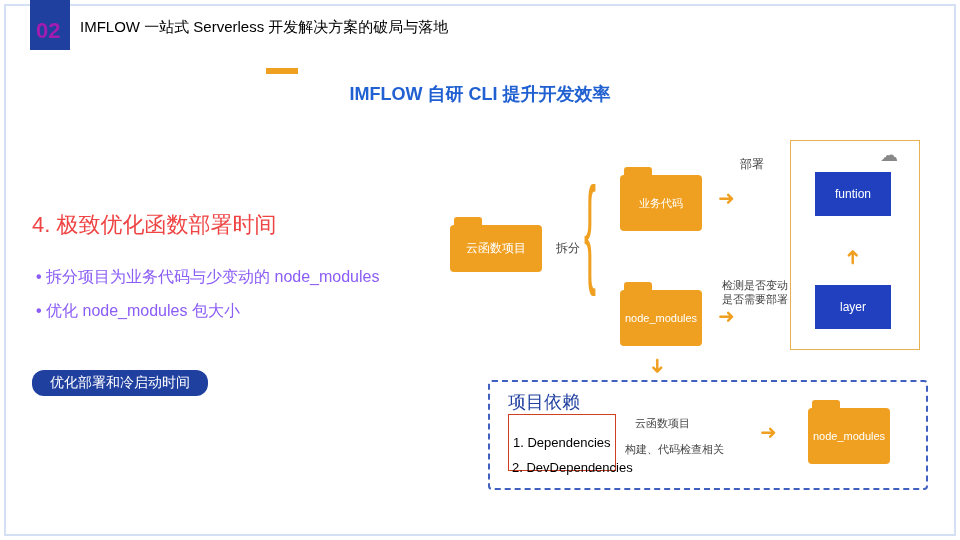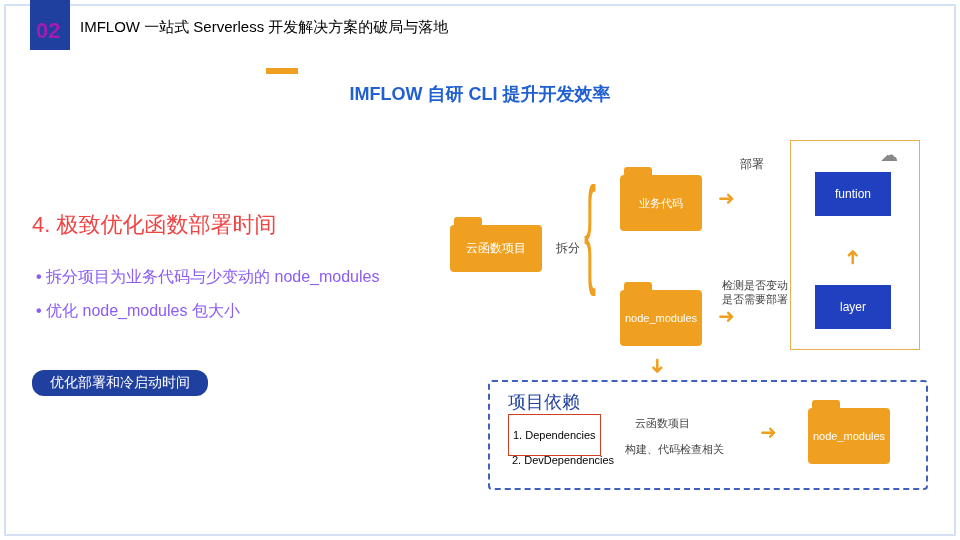--- a/index.html
+++ b/index.html
@@ -18,21 +18,21 @@
 .diagram{position:absolute;top:140px;left:450px;width:490px;height:380px}
 .folder{position:absolute;width:82px;height:56px;background:#f0a020;border-radius:4px;display:flex;align-items:center;justify-content:center;color:#fff;font-size:11px;text-align:center;padding:4px}
 .folder:before{content:"";position:absolute;top:-8px;left:4px;width:28px;height:10px;background:#f0a020;border-radius:3px 3px 0 0}
 .folder.big{width:92px;height:47px;font-size:12px}
 .bluebox{position:absolute;width:76px;height:44px;background:#2040c0;color:#fff;display:flex;align-items:center;justify-content:center;font-size:12px}
 .outerbox{position:absolute;border:1px solid #e8b050}
 .dashbox{position:absolute;border:2px dashed #4060c0;border-radius:4px}
 .lbl{position:absolute;font-size:12px;color:#444}
 .arrow{position:absolute;color:#f0a020;font-size:20px}
 .cloud{position:absolute;font-size:18px;color:#888}
-.depbox{position:absolute;font-size:11px;padding:14px 4px}
+.depbox{position:absolute;font-size:13px;padding:20px 4px}
 .dep1{border:1px solid #d04020}
 .brace{position:absolute;font-size:120px;color:#f0a020;font-weight:100;transform:scaleX(0.3)}
 </style>
 </head>
 <body>
 
 <div class="frame"></div>
 <div class="notch"></div>
 <div class="pagenum">02</div>
 <div class="breadcrumb">IMFLOW 一站式 Serverless 开发解决方案的破局与落地</div>

